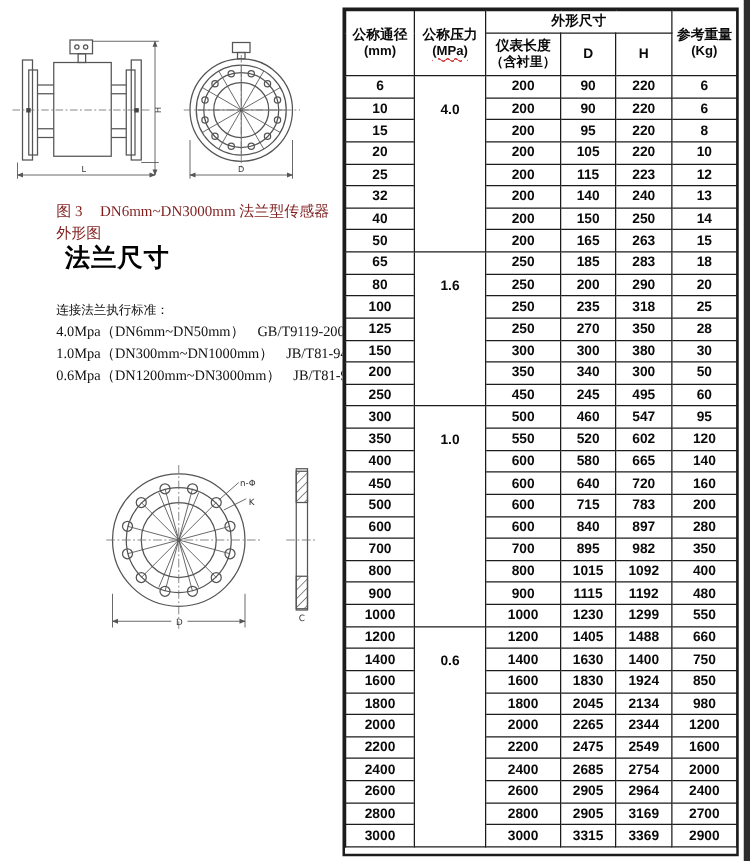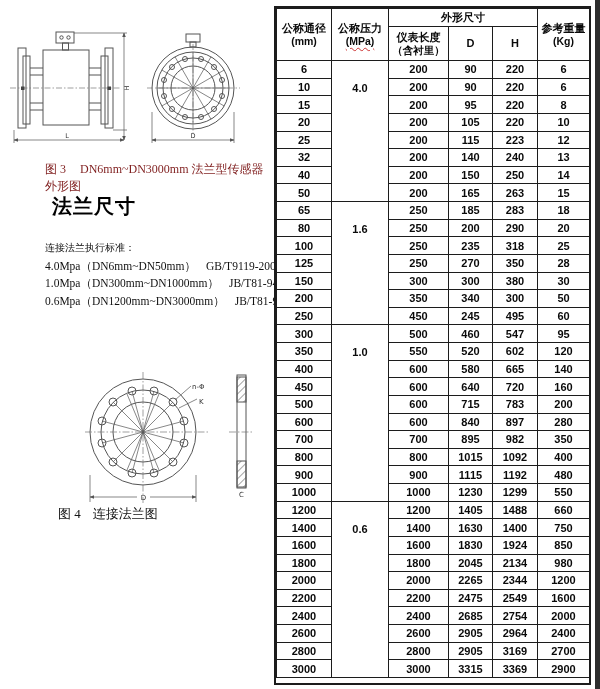--- a/index.html
+++ b/index.html
@@ -208,23 +208,20 @@
 
     <g>
       <rect x="237" y="22" width="9" height="25" fill="url(#hatch)"></rect>
       <rect x="237" y="106" width="9" height="26" fill="url(#hatch)"></rect>
       <rect x="237" y="20" width="9" height="113"></rect>
       <line x1="229" y1="77" x2="254" y2="77" stroke="#777" stroke-width="0.7" stroke-dasharray="7 2 1.5 2"></line>
       <text x="241.5" y="142" font-size="7" text-anchor="middle" stroke="none">C</text>
     </g>
   </svg>
 
-  <div class="fig4-caption">
-    <span class="cap-label">图 4</span><span>连接法兰图</span>
-  </div>
 
   <div class="table-wrap">
     <table class="spec">
       <colgroup>
         <col style="width:55px">
           <col style="width:57px">
           <col style="width:60px">
         <col style="width:44px">
           <col style="width:45px">
           <col style="width:52px">

